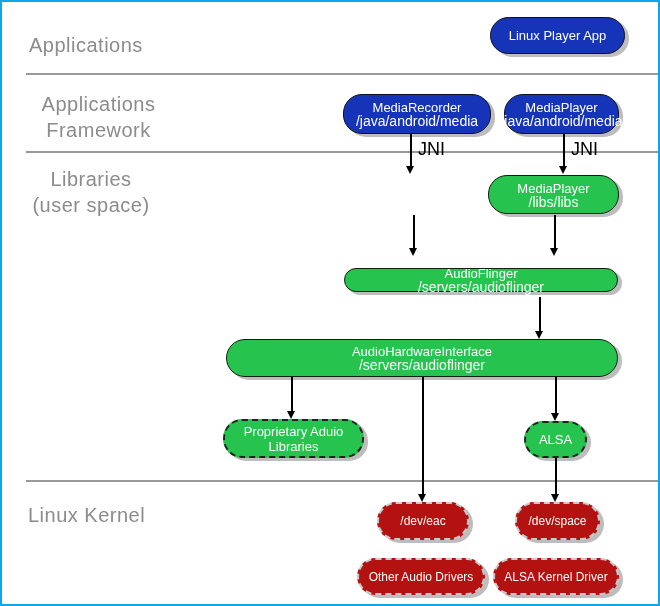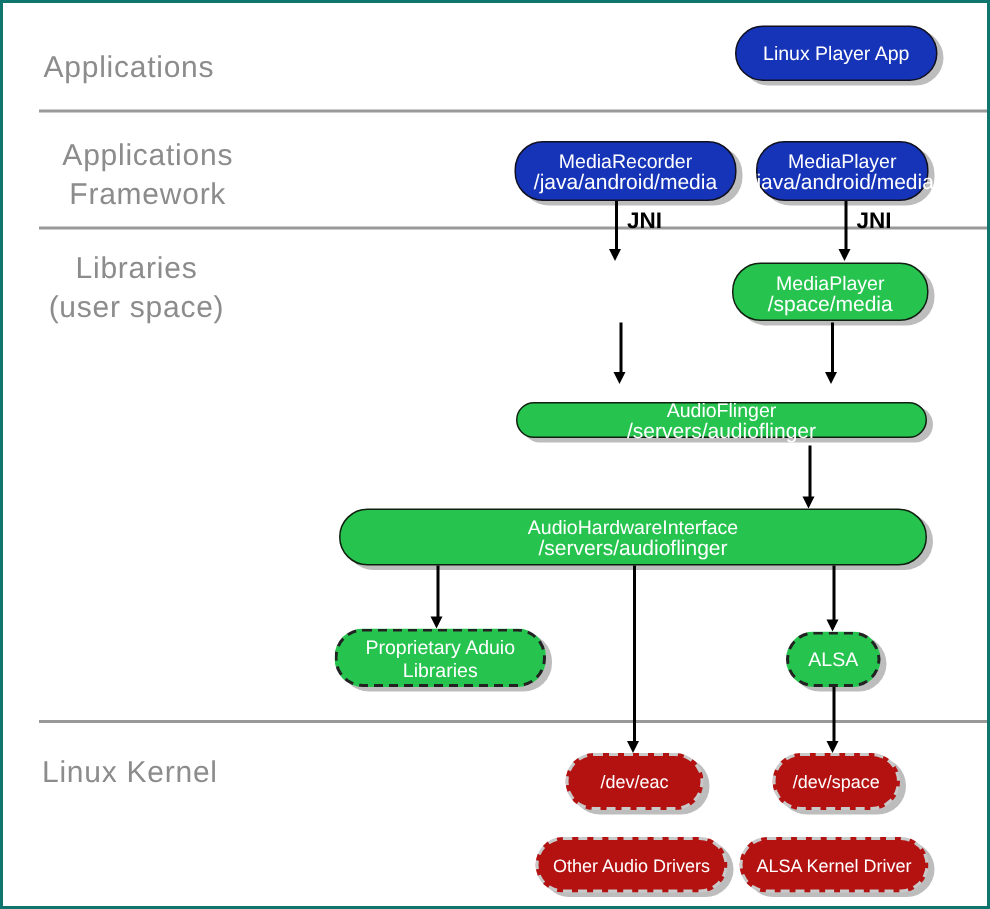--- a/index.html
+++ b/index.html
@@ -1,18 +1,18 @@
 <!DOCTYPE html>
 <html style="--blue: #1634b8; --green: #26c44f; --red: #b41111; --label-gray: #8c8c8c; --line-gray: #999999;"><head>
 <meta charset="utf-8">
 <style>
   html,body{margin:0;padding:0;background:#fff;}
   #stage{
     position:relative;width:656px;height:602px;background:#fff;
-    border:2px solid #0f766e;overflow:hidden;
+    border:2px solid #0ea5e9;overflow:hidden;
     font-family:"Liberation Sans", sans-serif;
   }
   .divider{position:absolute;height:2px;background:var(--line-gray,#999);}
   .section-label{
     position:absolute;color:var(--label-gray,#8c8c8c);
     font-size:20px;line-height:26px;letter-spacing:0.5px;
   }
   .section-label.two-line{text-align:center;}
   .box{
     position:absolute;display:flex;flex-direction:column;
@@ -27,21 +27,21 @@
   .t1{font-size:13px;line-height:15px;}
   .t2{font-size:14px;line-height:13px;}
   .t-red{font-size:12px;line-height:14px;}
   .vline{position:absolute;width:1.5px;background:#000;}
   .ahead{
     position:absolute;width:0;height:0;
     border-left:4.5px solid transparent;border-right:4.5px solid transparent;
     border-top:8px solid #000;
   }
   .jni{
-    position:absolute;color:#000;font-size:15px;font-weight:bold;
+    position:absolute;color:#000;font-size:18px;font-weight:normal;
   }
 </style>
 </head>
 <body>
 
 <div id="stage">
 
   <div class="divider" style="left:24px;top:71px;width:632px;"></div>
   <div class="divider" style="left:24px;top:149px;width:632px;"></div>
   <div class="divider" style="left:24px;top:478px;width:632px;"></div>
@@ -72,21 +72,21 @@
 
   <div class="vline" style="left:408px;top:132px;height:35px;"></div>
   <div class="ahead" style="left:404px;top:164px;"></div>
   <div class="jni" style="left:416px;top:137px;">JNI</div>
   <div class="vline" style="left:561px;top:132px;height:35px;"></div>
   <div class="ahead" style="left:557px;top:164px;"></div>
   <div class="jni" style="left:569px;top:137px;">JNI</div>
 
   <div class="box green" style="left:486px;top:173px;width:131px;height:39px;">
     <span class="t1">MediaPlayer</span>
-    <span class="t2">/space/media</span>
+    <span class="t2">/libs/libs</span>
   </div>
 
   <div class="vline" style="left:411px;top:213px;height:35px;"></div>
   <div class="ahead" style="left:407px;top:246px;"></div>
   <div class="vline" style="left:552px;top:213px;height:35px;"></div>
   <div class="ahead" style="left:548px;top:246px;"></div>
 
   <div class="box green" style="left:342px;top:266px;width:274px;height:24px;text-align:right;">
     <span class="t1">AudioFlinger</span>
     <span class="t2">/servers/audioflinger</span>

